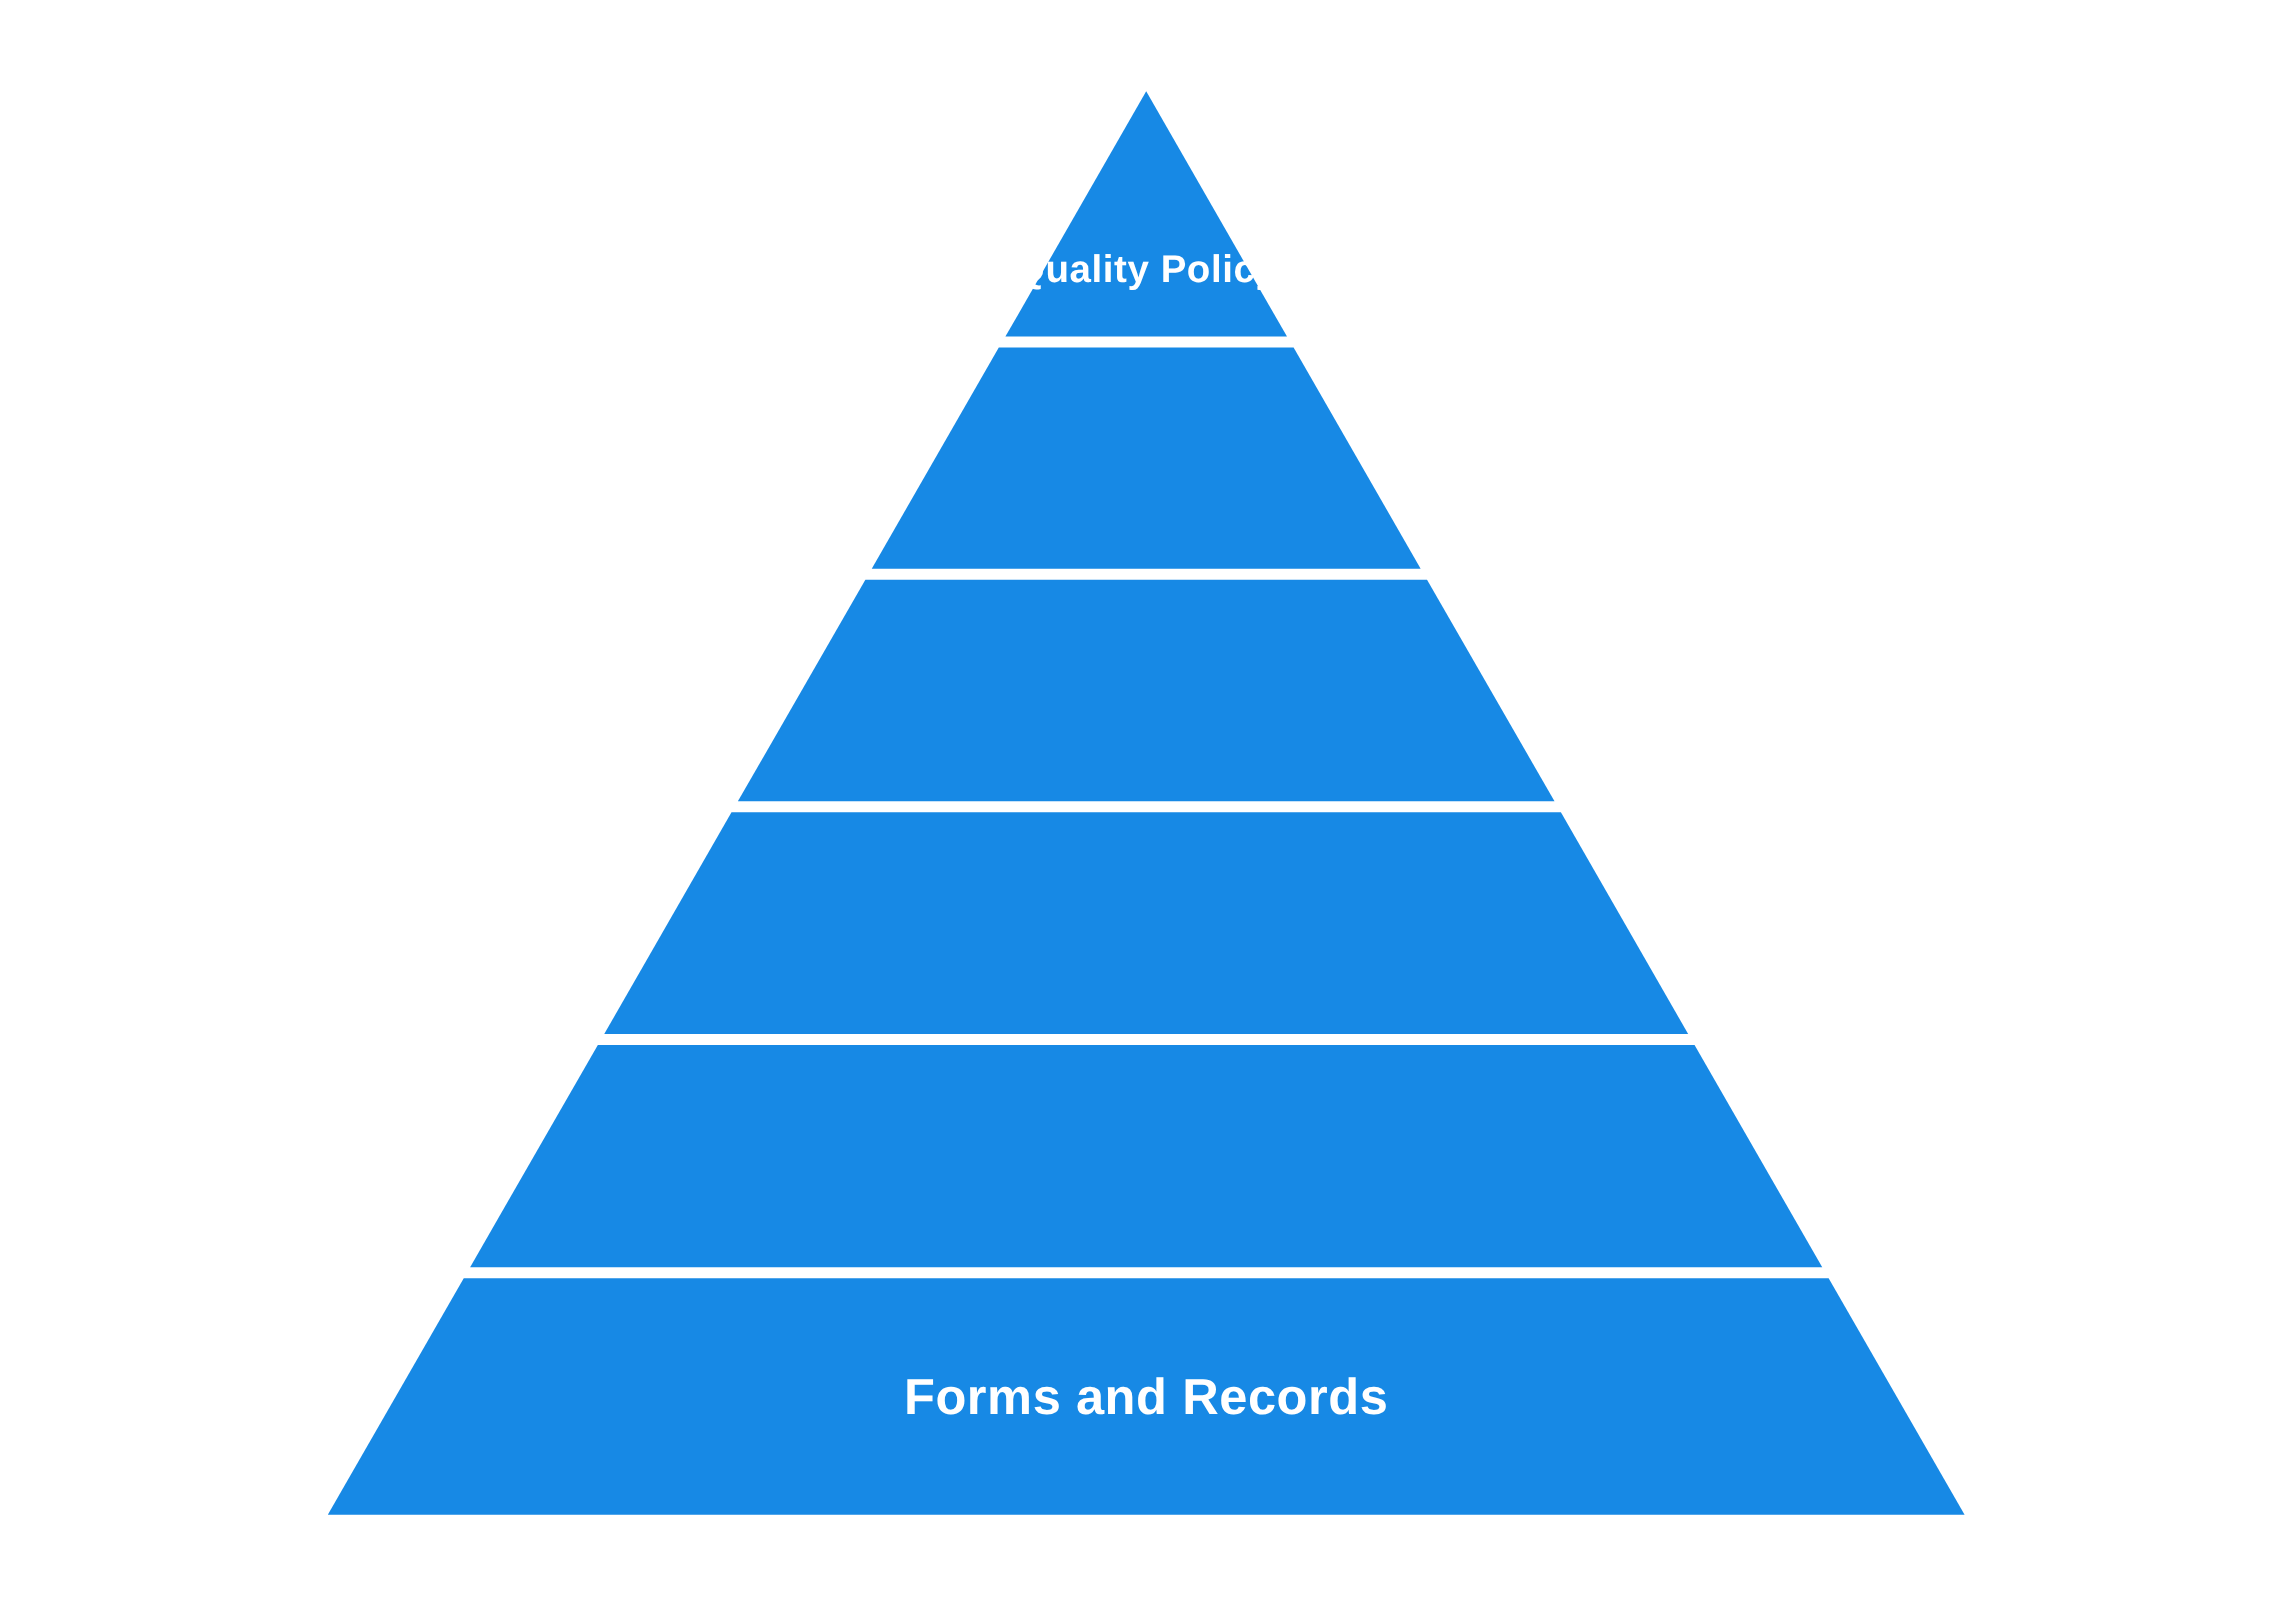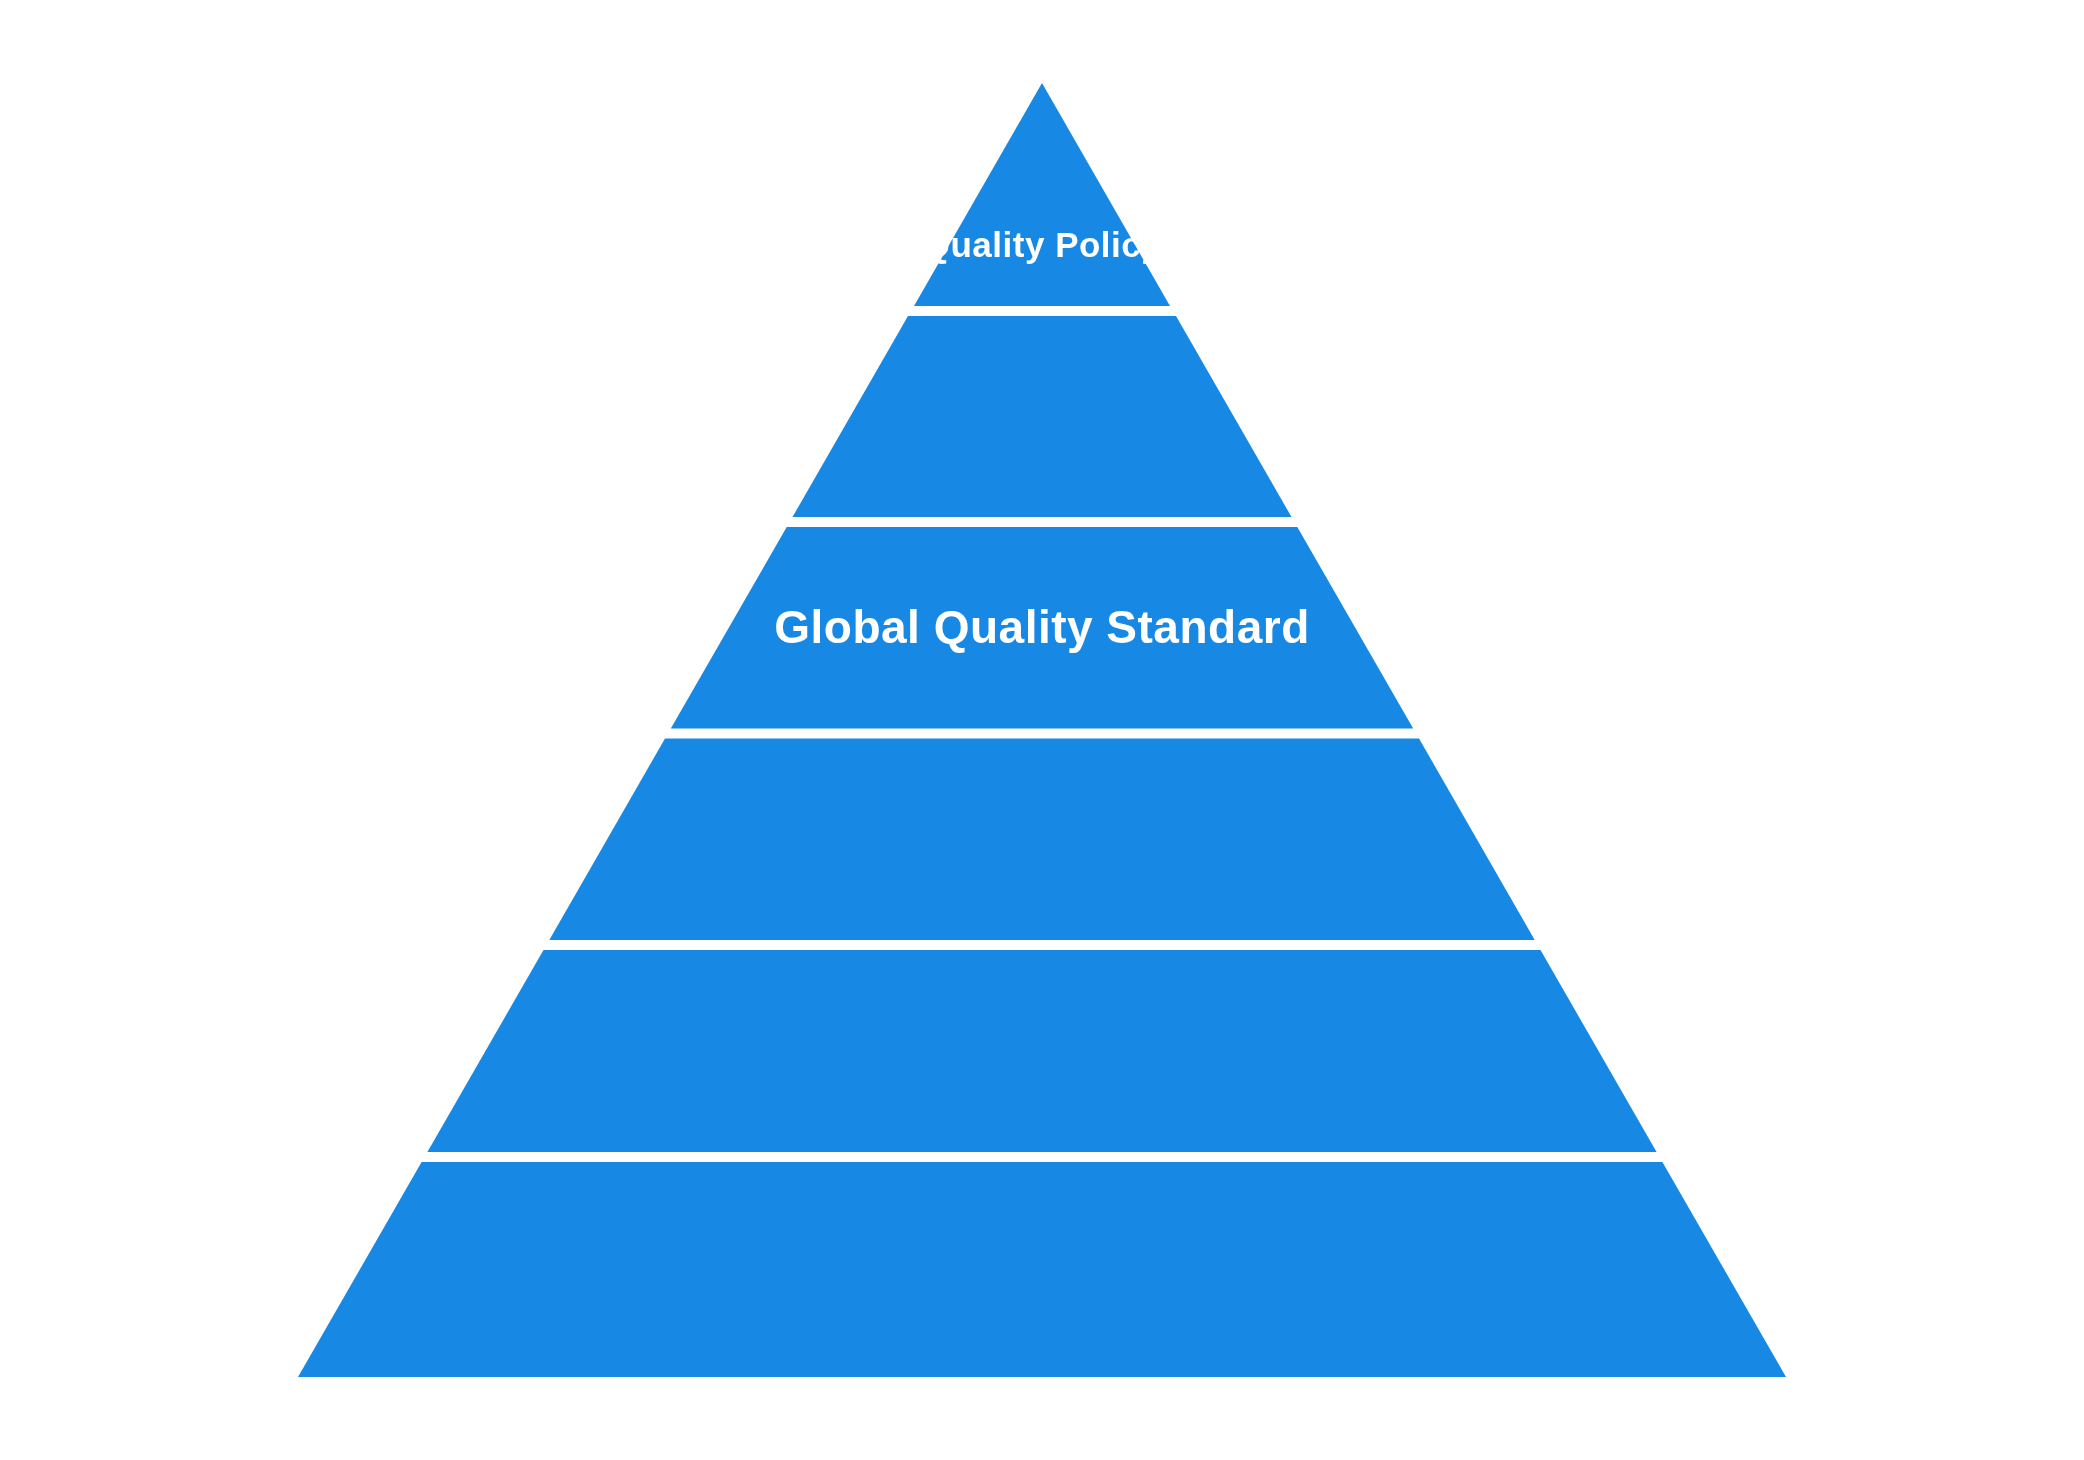--- a/index.html
+++ b/index.html
@@ -60,18 +60,18 @@
     <polygon points="908,316 1176,316 1291.5,517 792.5,517"></polygon>
     <polygon points="786.7,527 1297.3,527 1413.2,728.5 670.8,728.5"></polygon>
     <polygon points="665,738.5 1419,738.5 1534.7,940 549.3,940"></polygon>
     <polygon points="543.5,950 1540.5,950 1656.6,1152 427.4,1152"></polygon>
     <polygon points="421.6,1162 1662.4,1162 1786,1377 298,1377"></polygon>
   </svg>
 
   <div class="label lvl1">Quality Policy</div>
 
 
-  <div class="label lvl3">Global Quality Standard</div>
 
 
 
+  <div class="label lvl6">Forms and Records</div>
 
 </div>
 
 </body></html>

